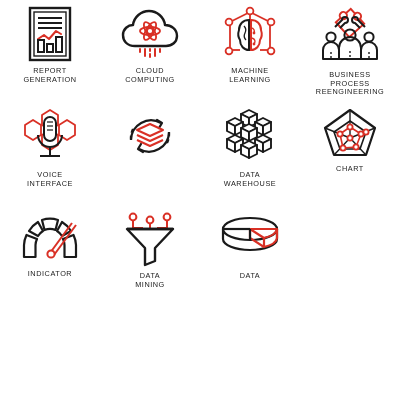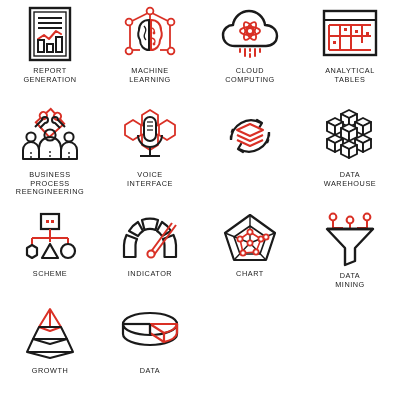--- a/index.html
+++ b/index.html
@@ -60,20 +60,40 @@
         <line x1="11" y1="17" x2="35" y2="17" stroke="#1a1a1a" stroke-width="2"></line>
         <line x1="11" y1="22" x2="35" y2="22" stroke="#1a1a1a" stroke-width="2"></line>
         <polyline points="11,33 17,29 22,33 29,25 34,28" fill="none" stroke="#d93025" stroke-width="2" stroke-linejoin="round" stroke-linecap="round"></polyline>
         <rect x="11" y="34" width="6" height="12" fill="none" stroke="#1a1a1a" stroke-width="2"></rect>
         <rect x="20" y="38" width="6" height="8" fill="none" stroke="#1a1a1a" stroke-width="2"></rect>
         <rect x="29" y="31" width="6" height="15" fill="none" stroke="#1a1a1a" stroke-width="2"></rect>
       </svg>
     </div>
     <div class="label">REPORT
 GENERATION</div>
+  </div>
+
+  <div class="cell r1">
+    <div class="art">
+      <svg width="60" height="52" viewBox="0 0 60 52">
+        <path d="M15 38 C7 38 3 33 3 27 C3 21 8 17 13 17 C14 9 21 3 29 3 C37 3 44 9 45 17 C51 17 57 21 57 28 C57 34 52 38 46 38 Z" fill="none" stroke="#1a1a1a" stroke-width="2.4" stroke-linejoin="round"></path>
+        <circle cx="30" cy="23" r="3" fill="none" stroke="#d93025" stroke-width="1.8"></circle>
+        <ellipse cx="30" cy="23" rx="10" ry="4" fill="none" stroke="#d93025" stroke-width="1.8"></ellipse>
+        <ellipse cx="30" cy="23" rx="10" ry="4" fill="none" stroke="#d93025" stroke-width="1.8" transform="rotate(60 30 23)"></ellipse>
+        <ellipse cx="30" cy="23" rx="10" ry="4" fill="none" stroke="#d93025" stroke-width="1.8" transform="rotate(120 30 23)"></ellipse>
+        <line x1="20" y1="41" x2="20" y2="44" stroke="#d93025" stroke-width="2" stroke-linecap="round"></line>
+        <line x1="25" y1="41" x2="25" y2="48" stroke="#d93025" stroke-width="2" stroke-linecap="round"></line>
+        <line x1="30" y1="41" x2="30" y2="43" stroke="#d93025" stroke-width="2" stroke-linecap="round"></line>
+        <line x1="30" y1="46" x2="30" y2="49" stroke="#d93025" stroke-width="2" stroke-linecap="round"></line>
+        <line x1="35" y1="41" x2="35" y2="48" stroke="#d93025" stroke-width="2" stroke-linecap="round"></line>
+        <line x1="40" y1="41" x2="40" y2="44" stroke="#d93025" stroke-width="2" stroke-linecap="round"></line>
+      </svg>
+    </div>
+    <div class="label">CLOUD
+COMPUTING</div>
   </div>
 
   <div class="cell r1">
     <div class="art">
       <svg width="60" height="56" viewBox="0 0 60 56">
         <g stroke="#d93025" stroke-width="1.8" fill="none">
           <line x1="30" y1="6" x2="10" y2="16"></line>
           <line x1="30" y1="6" x2="50" y2="16"></line>
           <line x1="10" y1="16" x2="10" y2="44"></line>
           <line x1="50" y1="16" x2="50" y2="44"></line>
@@ -92,61 +112,20 @@
         <path d="M31 32 C35 32 36 36 34 38" fill="none" stroke="#d93025" stroke-width="1.4"></path>
         <circle cx="34" cy="27" r="1.4" fill="#d93025"></circle>
         <circle cx="34" cy="38" r="1.4" fill="#d93025"></circle>
         <path d="M24 20 q3 3 1 7 q-2 4 1 7" fill="none" stroke="#1a1a1a" stroke-width="1.3"></path>
       </svg>
     </div>
     <div class="label">MACHINE
 LEARNING</div>
   </div>
 
-  <div class="cell r1">
-    <div class="art">
-      <svg width="60" height="52" viewBox="0 0 60 52">
-        <path d="M15 38 C7 38 3 33 3 27 C3 21 8 17 13 17 C14 9 21 3 29 3 C37 3 44 9 45 17 C51 17 57 21 57 28 C57 34 52 38 46 38 Z" fill="none" stroke="#1a1a1a" stroke-width="2.4" stroke-linejoin="round"></path>
-        <circle cx="30" cy="23" r="3" fill="none" stroke="#d93025" stroke-width="1.8"></circle>
-        <ellipse cx="30" cy="23" rx="10" ry="4" fill="none" stroke="#d93025" stroke-width="1.8"></ellipse>
-        <ellipse cx="30" cy="23" rx="10" ry="4" fill="none" stroke="#d93025" stroke-width="1.8" transform="rotate(60 30 23)"></ellipse>
-        <ellipse cx="30" cy="23" rx="10" ry="4" fill="none" stroke="#d93025" stroke-width="1.8" transform="rotate(120 30 23)"></ellipse>
-        <line x1="20" y1="41" x2="20" y2="44" stroke="#d93025" stroke-width="2" stroke-linecap="round"></line>
-        <line x1="25" y1="41" x2="25" y2="48" stroke="#d93025" stroke-width="2" stroke-linecap="round"></line>
-        <line x1="30" y1="41" x2="30" y2="43" stroke="#d93025" stroke-width="2" stroke-linecap="round"></line>
-        <line x1="30" y1="46" x2="30" y2="49" stroke="#d93025" stroke-width="2" stroke-linecap="round"></line>
-        <line x1="35" y1="41" x2="35" y2="48" stroke="#d93025" stroke-width="2" stroke-linecap="round"></line>
-        <line x1="40" y1="41" x2="40" y2="44" stroke="#d93025" stroke-width="2" stroke-linecap="round"></line>
-      </svg>
-    </div>
-    <div class="label">CLOUD
-COMPUTING</div>
-  </div>
-
-  <div class="cell r1">
-    <div class="art">
-      <svg width="58" height="52" viewBox="0 0 58 52">
-        <rect x="3" y="3" width="52" height="44" fill="none" stroke="#1a1a1a" stroke-width="2.4"></rect>
-        <line x1="3" y1="12" x2="55" y2="12" stroke="#1a1a1a" stroke-width="2.2"></line>
-        <line x1="8" y1="17" x2="50" y2="17" stroke="#d93025" stroke-width="2"></line>
-        <line x1="8" y1="28" x2="50" y2="28" stroke="#d93025" stroke-width="2"></line>
-        <line x1="8" y1="42" x2="50" y2="42" stroke="#d93025" stroke-width="2"></line>
-        <line x1="8" y1="17" x2="8" y2="42" stroke="#d93025" stroke-width="2"></line>
-        <line x1="19" y1="17" x2="19" y2="42" stroke="#d93025" stroke-width="2"></line>
-        <line x1="30" y1="17" x2="30" y2="42" stroke="#d93025" stroke-width="2"></line>
-        <line x1="41" y1="17" x2="41" y2="35" stroke="#d93025" stroke-width="2"></line>
-        <rect x="23" y="20" width="3" height="3" fill="#d93025"></rect>
-        <rect x="45" y="24" width="3" height="3" fill="#d93025"></rect>
-        <rect x="12" y="33" width="3" height="3" fill="#d93025"></rect>
-        <rect x="34" y="22" width="3" height="3" fill="#d93025"></rect>
-      </svg>
-    </div>
-    <div class="label">ANALYTICAL
-TABLES</div>
-  </div>
 
   <div class="cell r2">
     <div class="art">
       <svg width="64" height="58" viewBox="0 0 64 58">
         <g transform="rotate(-42 32 16)">
           <rect x="22" y="6" width="20" height="20" fill="none" stroke="#d93025" stroke-width="2"></rect>
           <circle cx="32" cy="6" r="3.6" fill="#fff" stroke="#d93025" stroke-width="2"></circle>
           <circle cx="42" cy="16" r="3.6" fill="#fff" stroke="#d93025" stroke-width="2"></circle>
         </g>
         <path d="M17 20 l7 -7 a3 3 0 1 1 3 3 l-5 5" fill="none" stroke="#1a1a1a" stroke-width="2" stroke-linejoin="round"></path>
@@ -246,55 +225,20 @@
               <polygon points="16,6 8,10 8,19 16,15"></polygon>
           </g>
         </g>
       </svg>
     </div>
     <div class="label">DATA
 WAREHOUSE</div>
   </div>
 
 
-  <div class="cell r3">
-    <div class="art">
-      <svg width="56" height="52" viewBox="0 0 56 52">
-        <rect x="19" y="2" width="18" height="15" fill="none" stroke="#1a1a1a" stroke-width="2.2"></rect>
-        <rect x="24" y="8" width="3" height="3" fill="#d93025"></rect>
-        <rect x="29" y="8" width="3" height="3" fill="#d93025"></rect>
-        <line x1="28" y1="17" x2="28" y2="30" stroke="#d93025" stroke-width="2"></line>
-        <line x1="10" y1="26" x2="46" y2="26" stroke="#d93025" stroke-width="2"></line>
-        <line x1="10" y1="26" x2="10" y2="33" stroke="#d93025" stroke-width="2"></line>
-        <line x1="46" y1="26" x2="46" y2="33" stroke="#d93025" stroke-width="2"></line>
-        <polygon points="10,33 15,36 15,43 10,46 5,43 5,36" fill="none" stroke="#1a1a1a" stroke-width="2.2" stroke-linejoin="round"></polygon>
-        <polygon points="28,32 36,46 20,46" fill="none" stroke="#1a1a1a" stroke-width="2.2" stroke-linejoin="round"></polygon>
-        <circle cx="46" cy="39" r="7" fill="none" stroke="#1a1a1a" stroke-width="2.2"></circle>
-      </svg>
-    </div>
-    <div class="label">SCHEME</div>
-  </div>
-
-  <div class="cell r3">
-    <div class="art">
-      <svg width="60" height="46" viewBox="0 0 60 46">
-        <g fill="none" stroke="#1a1a1a" stroke-width="2.2" stroke-linejoin="round">
-          <path d="M4 42 L4 30 a26 26 0 0 1 2.5 -10 L17 24 a15 15 0 0 0 -1.5 6 L15.5 42 Z"></path>
-          <path d="M9 16 a26 26 0 0 1 9 -9 L23 16 a15 15 0 0 0 -5 5 Z"></path>
-          <path d="M22 5 a26 26 0 0 1 16 0 L35.5 15 a15 15 0 0 0 -11 0 Z"></path>
-          <path d="M42 7 a26 26 0 0 1 9 9 L42 21 a15 15 0 0 0 -5 -5 Z"></path>
-          <path d="M53.5 20 a26 26 0 0 1 2.5 10 L56 42 L44.5 42 L44.5 30 a15 15 0 0 0 -1.5 -6 Z"></path>
-        </g>
-        <line x1="30" y1="38" x2="52" y2="8" stroke="#d93025" stroke-width="2"></line>
-        <line x1="34" y1="40" x2="56" y2="10" stroke="#d93025" stroke-width="2"></line>
-        <circle cx="31" cy="39" r="3.6" fill="#fff" stroke="#d93025" stroke-width="2"></circle>
-      </svg>
-    </div>
-    <div class="label">INDICATOR</div>
-  </div>
 
   <div class="cell r3">
     <div class="art">
       <svg width="56" height="52" viewBox="0 0 56 52">
         <polygon points="28,3 53,21 44,48 12,48 3,21" fill="none" stroke="#1a1a1a" stroke-width="2.2" stroke-linejoin="round"></polygon>
         <polygon points="28,14 44,25 38,42 18,42 12,25" fill="none" stroke="#1a1a1a" stroke-width="1.6" stroke-linejoin="round"></polygon>
         <g stroke="#1a1a1a" stroke-width="1.4">
           <line x1="28" y1="3" x2="28" y2="31"></line>
           <line x1="53" y1="21" x2="28" y2="31"></line>
           <line x1="44" y1="48" x2="28" y2="31"></line>
@@ -309,57 +253,57 @@
           <circle cx="21" cy="41" r="2.6"></circle>
           <circle cx="18" cy="27" r="2.6"></circle>
           <circle cx="28" cy="31" r="2.6"></circle>
           <circle cx="44" cy="25" r="2.6"></circle>
         </g>
       </svg>
     </div>
     <div class="label">CHART</div>
   </div>
 
+  <div class="cell r3">
+    <div class="art">
+      <svg width="60" height="46" viewBox="0 0 60 46">
+        <g fill="none" stroke="#1a1a1a" stroke-width="2.2" stroke-linejoin="round">
+          <path d="M4 42 L4 30 a26 26 0 0 1 2.5 -10 L17 24 a15 15 0 0 0 -1.5 6 L15.5 42 Z"></path>
+          <path d="M9 16 a26 26 0 0 1 9 -9 L23 16 a15 15 0 0 0 -5 5 Z"></path>
+          <path d="M22 5 a26 26 0 0 1 16 0 L35.5 15 a15 15 0 0 0 -11 0 Z"></path>
+          <path d="M42 7 a26 26 0 0 1 9 9 L42 21 a15 15 0 0 0 -5 -5 Z"></path>
+          <path d="M53.5 20 a26 26 0 0 1 2.5 10 L56 42 L44.5 42 L44.5 30 a15 15 0 0 0 -1.5 -6 Z"></path>
+        </g>
+        <line x1="30" y1="38" x2="52" y2="8" stroke="#d93025" stroke-width="2"></line>
+        <line x1="34" y1="40" x2="56" y2="10" stroke="#d93025" stroke-width="2"></line>
+        <circle cx="31" cy="39" r="3.6" fill="#fff" stroke="#d93025" stroke-width="2"></circle>
+      </svg>
+    </div>
+    <div class="label">INDICATOR</div>
+  </div>
+
   <div class="cell r4">
     <div class="art">
       <svg width="58" height="56" viewBox="0 0 58 56">
         <g fill="none" stroke="#d93025" stroke-width="2">
           <circle cx="12" cy="6" r="3.4"></circle>
           <circle cx="29" cy="9" r="3.4"></circle>
           <circle cx="46" cy="6" r="3.4"></circle>
           <path d="M12 9.4 L12 17 L22 17"></path>
           <path d="M29 12.4 L29 17"></path>
           <path d="M46 9.4 L46 17 L36 17"></path>
         </g>
         <path d="M6 18 L52 18 L34 37 L34 50 L24 54 L24 37 Z" fill="none" stroke="#1a1a1a" stroke-width="2.4" stroke-linejoin="round"></path>
         <line x1="6" y1="18" x2="52" y2="18" stroke="#1a1a1a" stroke-width="2.4"></line>
       </svg>
     </div>
     <div class="label">DATA
 MINING</div>
   </div>
 
-  <div class="cell r4">
-    <div class="art">
-      <svg width="60" height="56" viewBox="0 0 60 56">
-        <g fill="none" stroke="#d93025" stroke-width="2" stroke-linejoin="round">
-          <polygon points="30,3 41,21 19,21"></polygon>
-          <line x1="30" y1="3" x2="30" y2="21"></line>
-          <path d="M19 21 L30 25 L41 21"></path>
-        </g>
-        <g fill="none" stroke="#1a1a1a" stroke-width="2" stroke-linejoin="round">
-          <polygon points="19,21 41,21 47,33 13,33"></polygon>
-          <path d="M13 33 L30 38 L47 33"></path>
-          <polygon points="13,33 47,33 53,46 7,46"></polygon>
-          <path d="M7 46 L30 52 L53 46"></path>
-        </g>
-      </svg>
-    </div>
-    <div class="label">GROWTH</div>
-  </div>
 
   <div class="cell r4">
     <div class="art">
       <svg width="62" height="48" viewBox="0 0 62 48">
         <path d="M4 14 a27 11 0 0 1 54 0 a27 11 0 0 1 -54 0 Z" fill="none" stroke="#1a1a1a" stroke-width="2.2"></path>
         <path d="M4 14 L4 24 a27 11 0 0 0 54 0 L58 14" fill="none" stroke="#1a1a1a" stroke-width="2.2"></path>
         <path d="M31 14 L58 14 a27 11 0 0 1 -13 9 Z" fill="none" stroke="#d93025" stroke-width="2.2" stroke-linejoin="round"></path>
         <path d="M58 14 L58 23 a27 11 0 0 1 -13 9 L45 23" fill="none" stroke="#d93025" stroke-width="2.2" stroke-linejoin="round"></path>
         <path d="M31 14 L31 23 L45 32" fill="none" stroke="#d93025" stroke-width="2.2"></path>
         <line x1="31" y1="14" x2="31" y2="25" stroke="#1a1a1a" stroke-width="2.2"></line>

